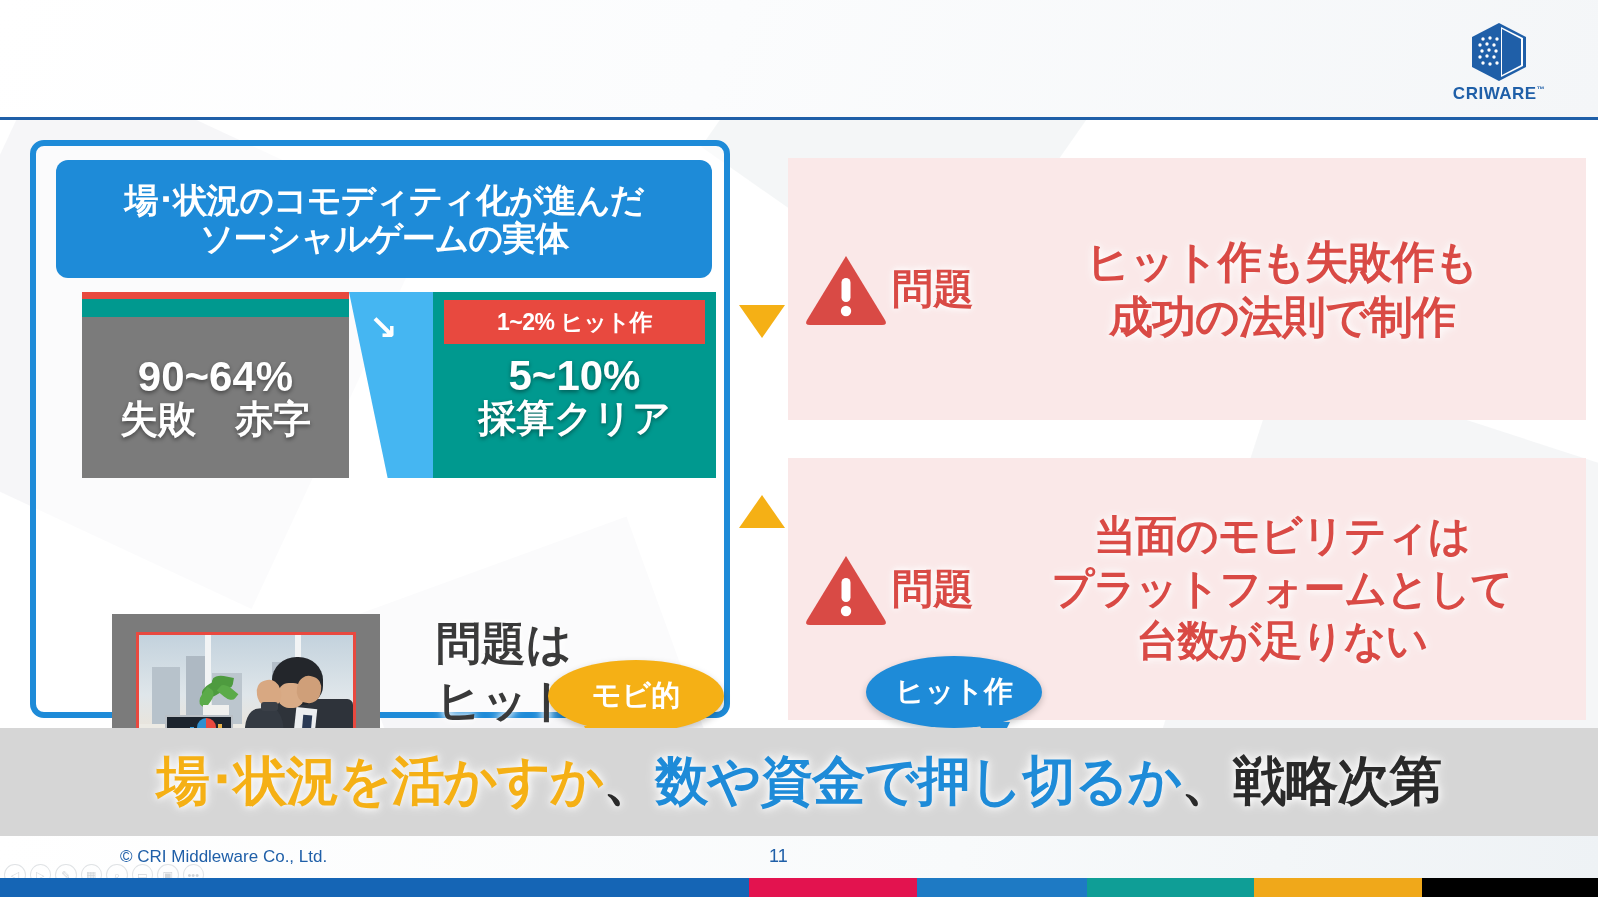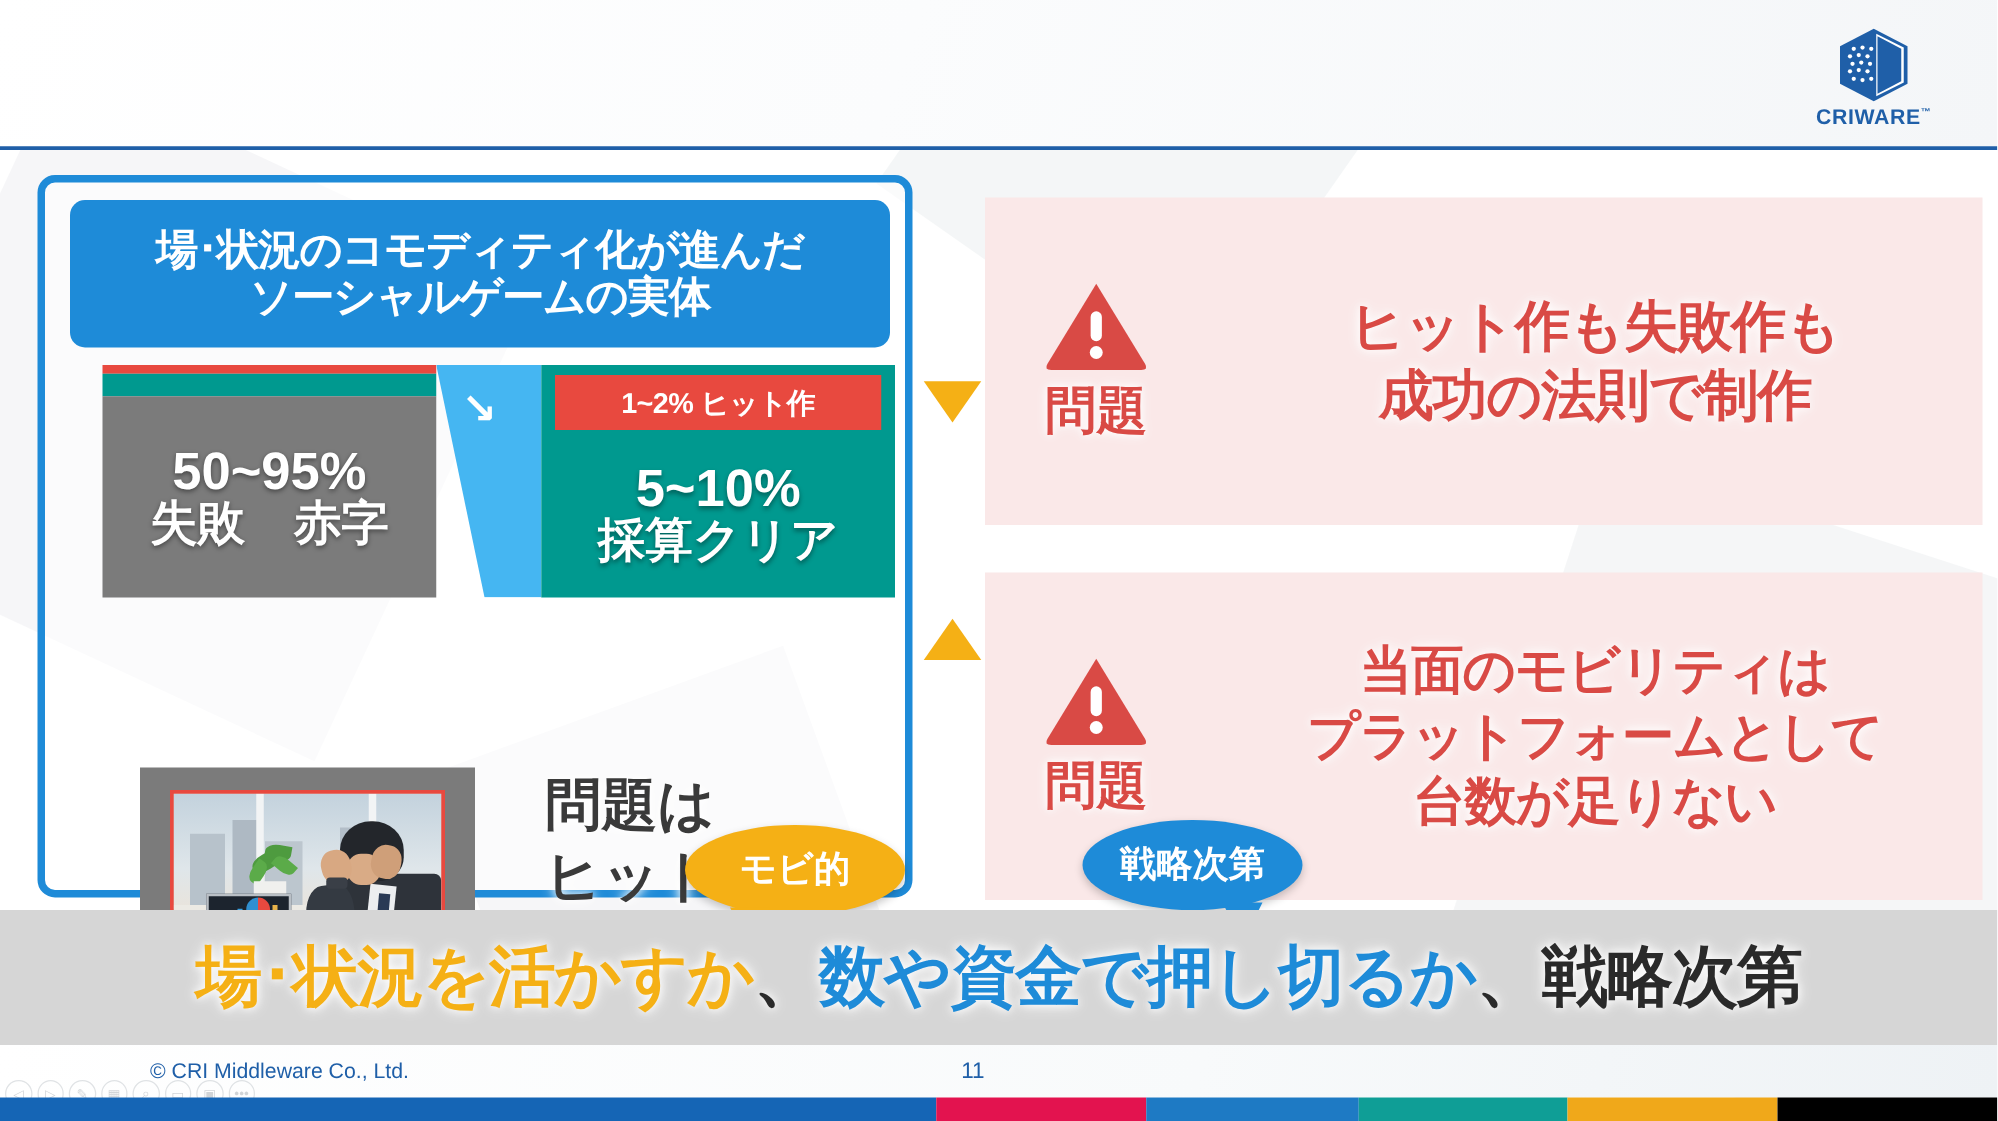--- a/index.html
+++ b/index.html
@@ -79,21 +79,21 @@
     color:#ffffff; font-size:34px; line-height:34px; font-weight:bold;
   }
 
   .ok-col { position:absolute; left:351px; top:0; width:283px; height:186px; background:#00998f; }
   .ok-col .hitbar {
     position:absolute; left:11px; top:8px; width:261px; height:44px; background:#e8493f;
     display:flex; align-items:center; justify-content:center;
     color:#fff; font-size:23px; font-weight:bold; letter-spacing:-.5px;
   }
   .ok-col .okbody {
-    position:absolute; left:0; top:51px; width:100%; height:138px;
+    position:absolute; left:0; top:36px; width:100%; height:138px;
     display:flex; flex-direction:column; align-items:center; justify-content:center;
   }
   .ok-col .pct  { font-size:42px; font-weight:bold; color:#fff; line-height:1.05;
                   text-shadow:0 2px 4px rgba(0,0,0,.4); }
   .ok-col .desc { font-size:38px; font-weight:bold; color:#fff; line-height:1.1;
                   text-shadow:0 2px 4px rgba(0,0,0,.4); }
 
   
   #photo-frame {
     position:absolute; left:76px; top:468px; width:268px; height:232px; background:#7b7b7b;
@@ -175,22 +175,22 @@
   #tri-up   { left:739px; top:495px; border-bottom:33px solid #f5b015; }
 
   
   .problem-box {
     position:absolute; left:788px; width:798px; height:262px;
     background:#fae8e8; display:flex; align-items:center;
   }
   #problem-box-1 { top:158px; }
   #problem-box-2 { top:458px; }
   .prob-badge {
-    width:178px; flex:0 0 178px; display:flex; flex-direction:column;
-    align-items:center; justify-content:center; gap:4px;
+    width:178px; flex:0 0 178px; display:flex; flex-direction:row;
+    align-items:center; justify-content:center; gap:4px;margin-left:12px;
   }
   .warn-tri { width:84px; height:74px; position:relative; }
   .prob-label {
     font-size:41px; font-weight:bold; color:#d94a45;
     text-shadow:0 0 6px #fff,0 0 10px #fff;
   }
   .prob-text {
     flex:1; text-align:center; font-size:44px; font-weight:bold;
     color:#d94a45; line-height:1.26; letter-spacing:-1px;
     text-shadow:0 0 7px #ffffff,0 0 12px #ffffff;
@@ -275,21 +275,21 @@
       <div class="ln1">場･状況のコモディティ化が進んだ</div>
       <div class="ln2">ソーシャルゲームの実体</div>
     </div>
 
     <div id="chart">
 
       <div class="fail-col">
         <div class="redcap"></div>
         <div class="tealband"></div>
         <div class="graybody">
-          <div class="pct">50~95%</div>
+          <div class="pct">90~64%</div>
           <div class="desc">失敗ゕ赤字</div>
         </div>
       </div>
 
       <div class="connector">
         <div class="wedge"></div>
         <div class="arrow">↘</div>
       </div>
 
       <div class="ok-col">
@@ -381,21 +381,21 @@
       <div>プラットフォームとして</div>
       <div>台数が足りない</div>
     </div>
   </div>
 
   <div class="bubble" id="bubble-mobi">
     <span>モビ的</span>
     <span class="tail"></span>
   </div>
   <div class="bubble" id="bubble-sumaho">
-    <span>戦略次第</span>
+    <span>ヒット作</span>
     <span class="tail"></span>
   </div>
 
   <div id="banner">
     <div id="banner-text"><span class="a">場･状況を活かすか</span><span class="b">、</span><span class="c">数や資金で押し切るか</span><span class="b">、戦略次第</span></div>
   </div>
 
   <div id="footer">
     <div id="copyright">© CRI Middleware Co., Ltd.</div>
     <div id="page-number">11</div>

